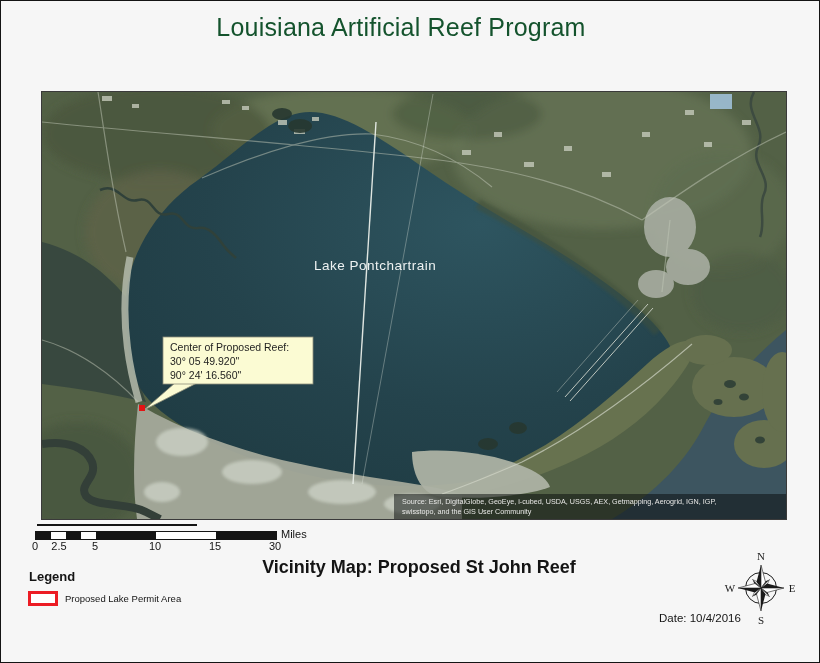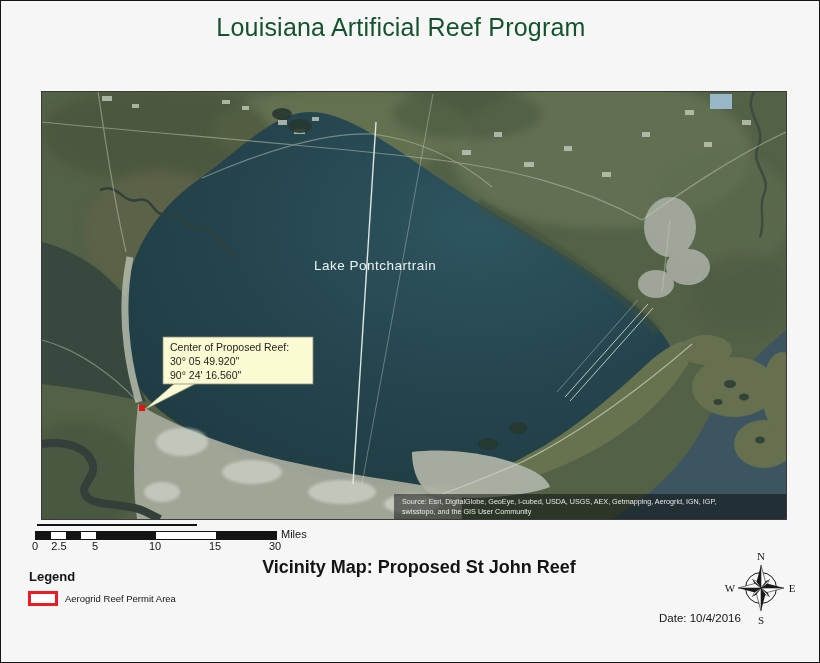--- a/index.html
+++ b/index.html
@@ -198,21 +198,21 @@
   <span class="abs sb-label" style="left:34px;">0</span>
   <span class="abs sb-label" style="left:58px;">2.5</span>
   <span class="abs sb-label" style="left:94px;">5</span>
   <span class="abs sb-label" style="left:154px;">10</span>
   <span class="abs sb-label" style="left:214px;">15</span>
   <span class="abs sb-label" style="left:274px;">30</span>
   <span class="abs" id="scalebar-unit">Miles</span>
 
   <div class="abs" id="legend-title">Legend</div>
   <div class="abs" id="legend-swatch"></div>
-  <div class="abs" id="legend-item-label">Aerogrid Reef Permit Area</div>
+  <div class="abs" id="legend-item-label">Proposed Lake Permit Area</div>
 
   <div class="abs" id="map-subtitle-block">
     <div id="vicinity-title">Vicinity Map: Proposed St John Reef</div>
   </div>
 
   <svg class="abs" style="left:722px;top:548px;" width="76" height="76" viewBox="0 0 76 76">
     <g transform="translate(38,39)">
       <circle r="15.5" fill="none" stroke="#1a1a1a" stroke-width="1"></circle>
       <g>
         <g transform="rotate(45)">

